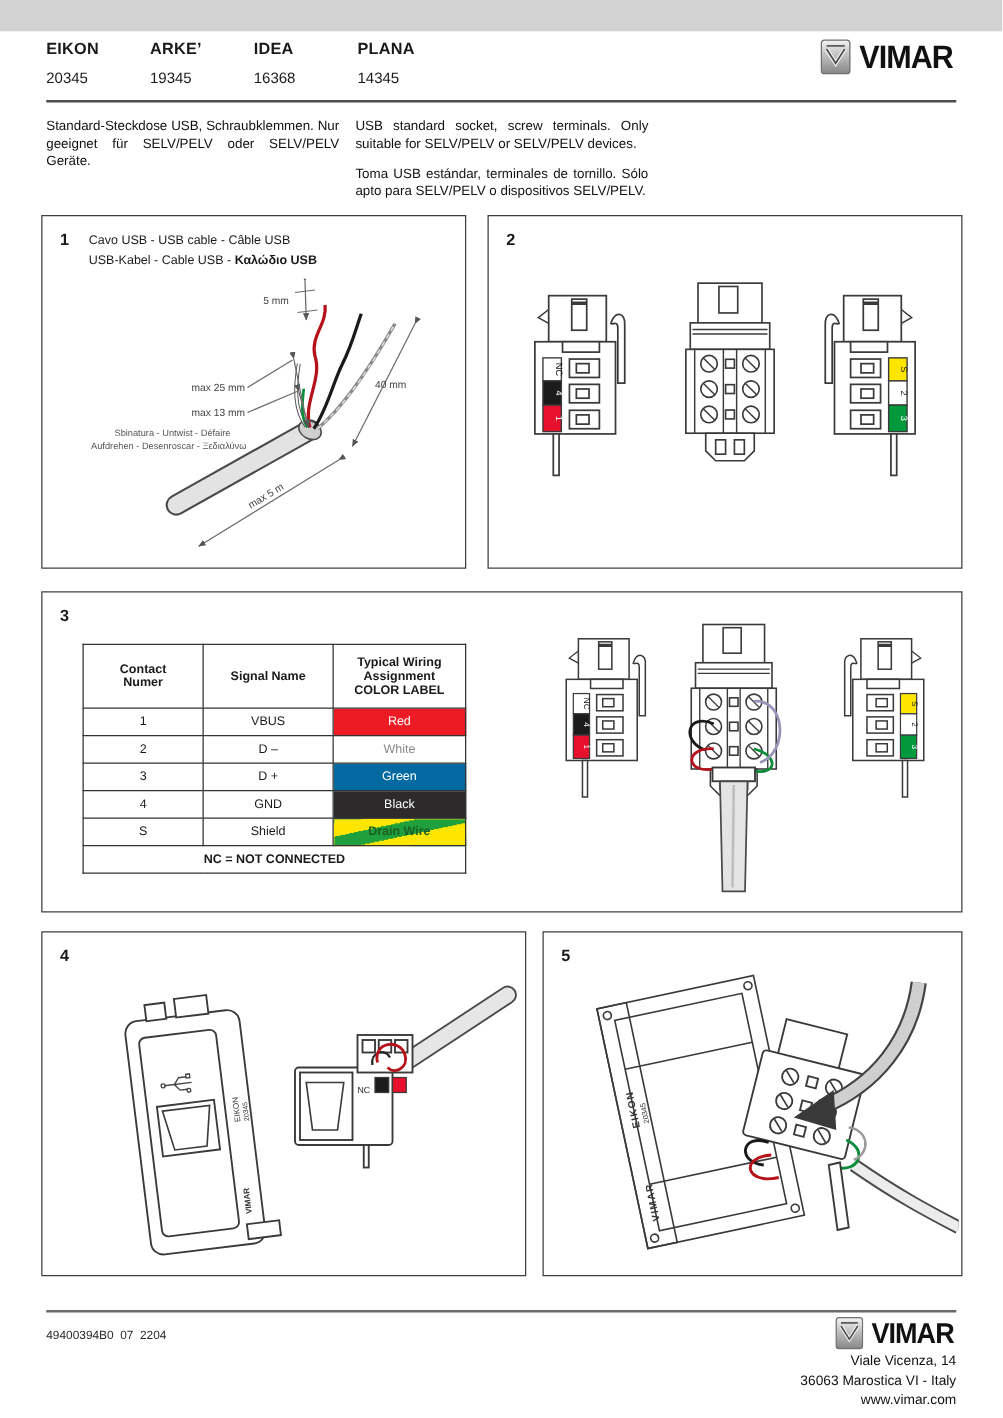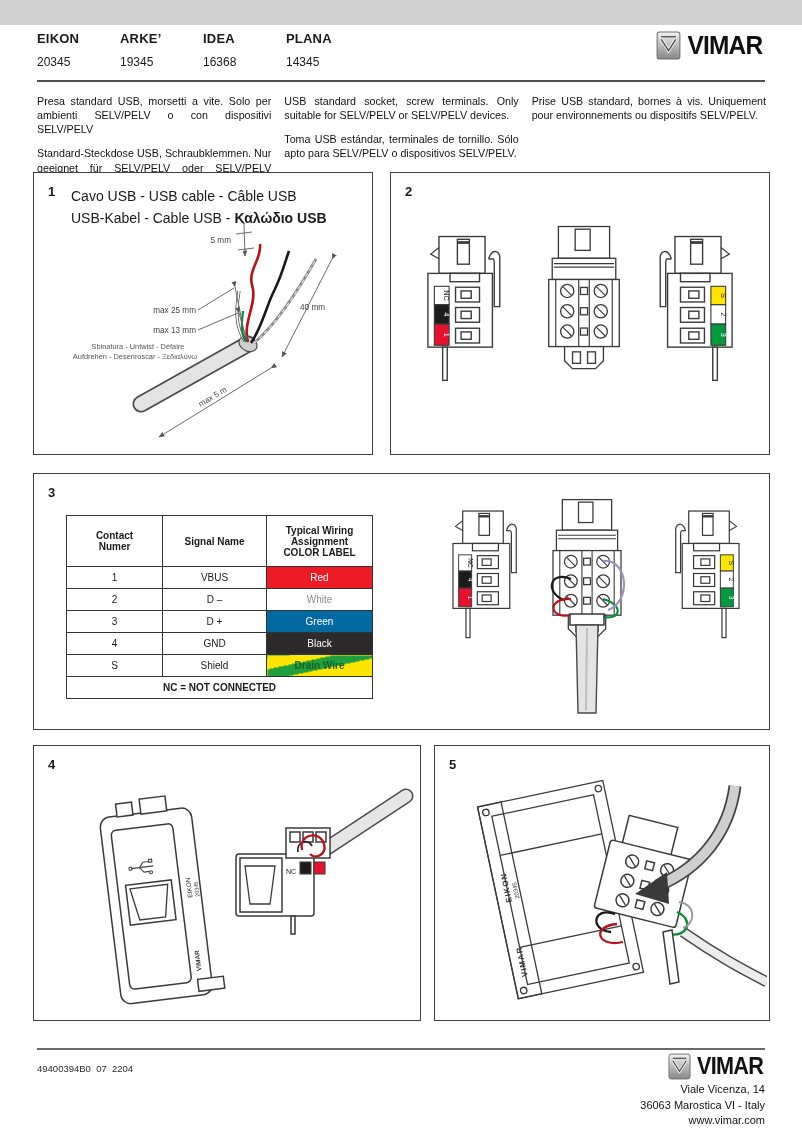--- a/index.html
+++ b/index.html
@@ -31,21 +31,21 @@
   .intro-col p.b { font-weight:bold; }
 
   
   .fig { position:absolute; border:1.3px solid #3f3f3f; background:#fff; box-sizing:border-box; }
   #fig1 { left:33px; top:172px; width:340px; height:283px; }
   #fig2 { left:390px; top:172px; width:380px; height:283px; }
   #fig3 { left:33px; top:473px; width:737px; height:257px; }
   #fig4 { left:33px; top:745px; width:388px; height:276px; }
   #fig5 { left:434px; top:745px; width:336px; height:276px; }
   .fig-num { position:absolute; top:11px; left:14px; font-size:13px; font-weight:bold; }
-  .fig1-title { position:absolute; top:12px; left:37px; font-size:14px; line-height:1.6; }
+  .fig1-title { position:absolute; top:12px; left:37px; font-size:10px; line-height:1.6; }
 
   .art { position:absolute; }
   svg text { font-family:"Liberation Sans", sans-serif; }
   .ln  { fill:#ffffff; stroke:#3a3a3a; stroke-width:1.5; }
   .lnf { fill:none; stroke:#3a3a3a; stroke-width:1.3; }
   .dim { stroke:#6b6b6b; stroke-width:1; fill:none; }
   .dimt { font-size:8.2px; fill:#444; }
   .dimt2 { font-size:7.4px; fill:#555; }
   .striptext { font-size:8px; text-anchor:middle; }
 
@@ -198,29 +198,27 @@
   <svg width="25" height="29" viewBox="0 0 24 28">
       <use href="#vimar-mark"></use>
     </svg>
   <span class="logo-text">VIMAR</span>
 </div>
 
 <div class="rule rule-top"></div>
 
 <div class="intro">
   <div class="intro-col">
-    <p>Presa standard USB, morsetti a vite. Solo per ambienti SELV/PELV o con dispositivi SELV/PELV</p>
     <p>Standard-Steckdose USB, Schraubklemmen. Nur geeignet für SELV/PELV oder SELV/PELV Geräte.</p>
   </div>
   <div class="intro-col">
     <p>USB standard socket, screw terminals. Only suitable for SELV/PELV or SELV/PELV devices.</p>
     <p>Toma USB estándar, terminales de tornillo. Sólo apto para SELV/PELV o dispositivos SELV/PELV.</p>
   </div>
   <div class="intro-col">
-    <p>Prise USB standard, bornes à vis. Uniquement pour environnements ou dispositifs SELV/PELV.</p>
   </div>
 </div>
 
 <div class="fig" id="fig1">
   <div class="fig-num">1</div>
   <div class="fig1-title">
     <div>Cavo USB - USB cable - Câble USB</div>
     <div><span>USB-Kabel - Cable USB - </span><b>Καλώδιο USB</b></div>
   </div>
   <svg class="art" style="left:4px; top:50px;" width="332" height="228" viewBox="0 0 332 228">

